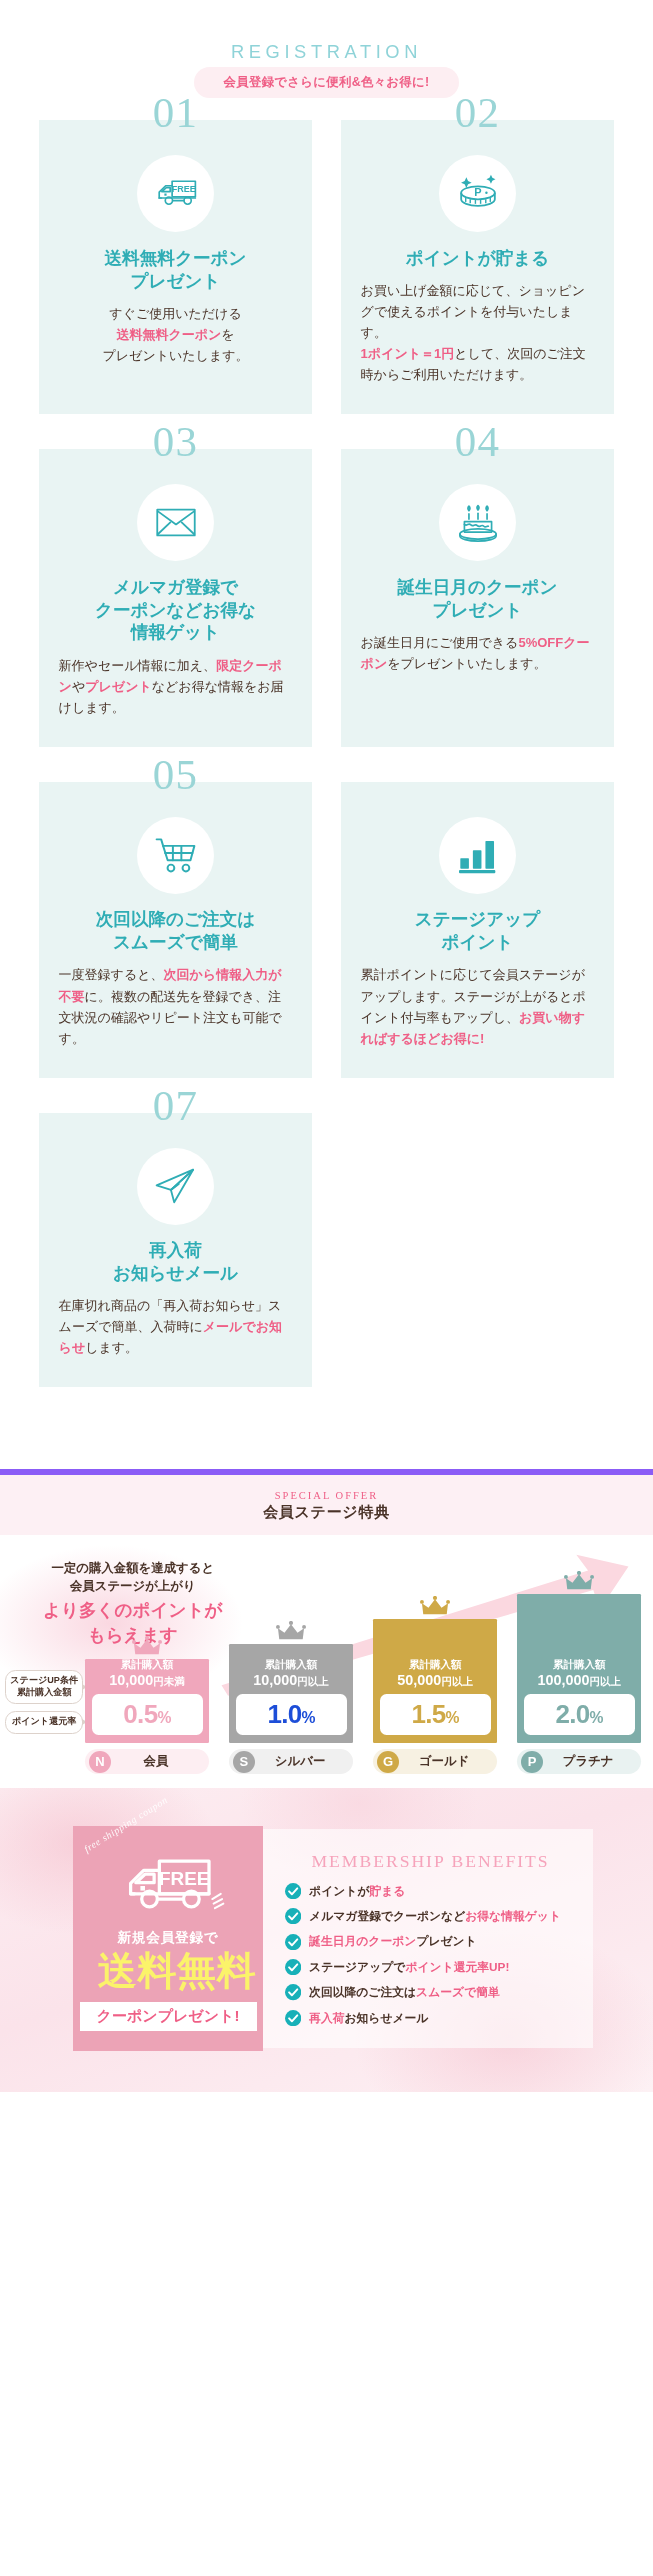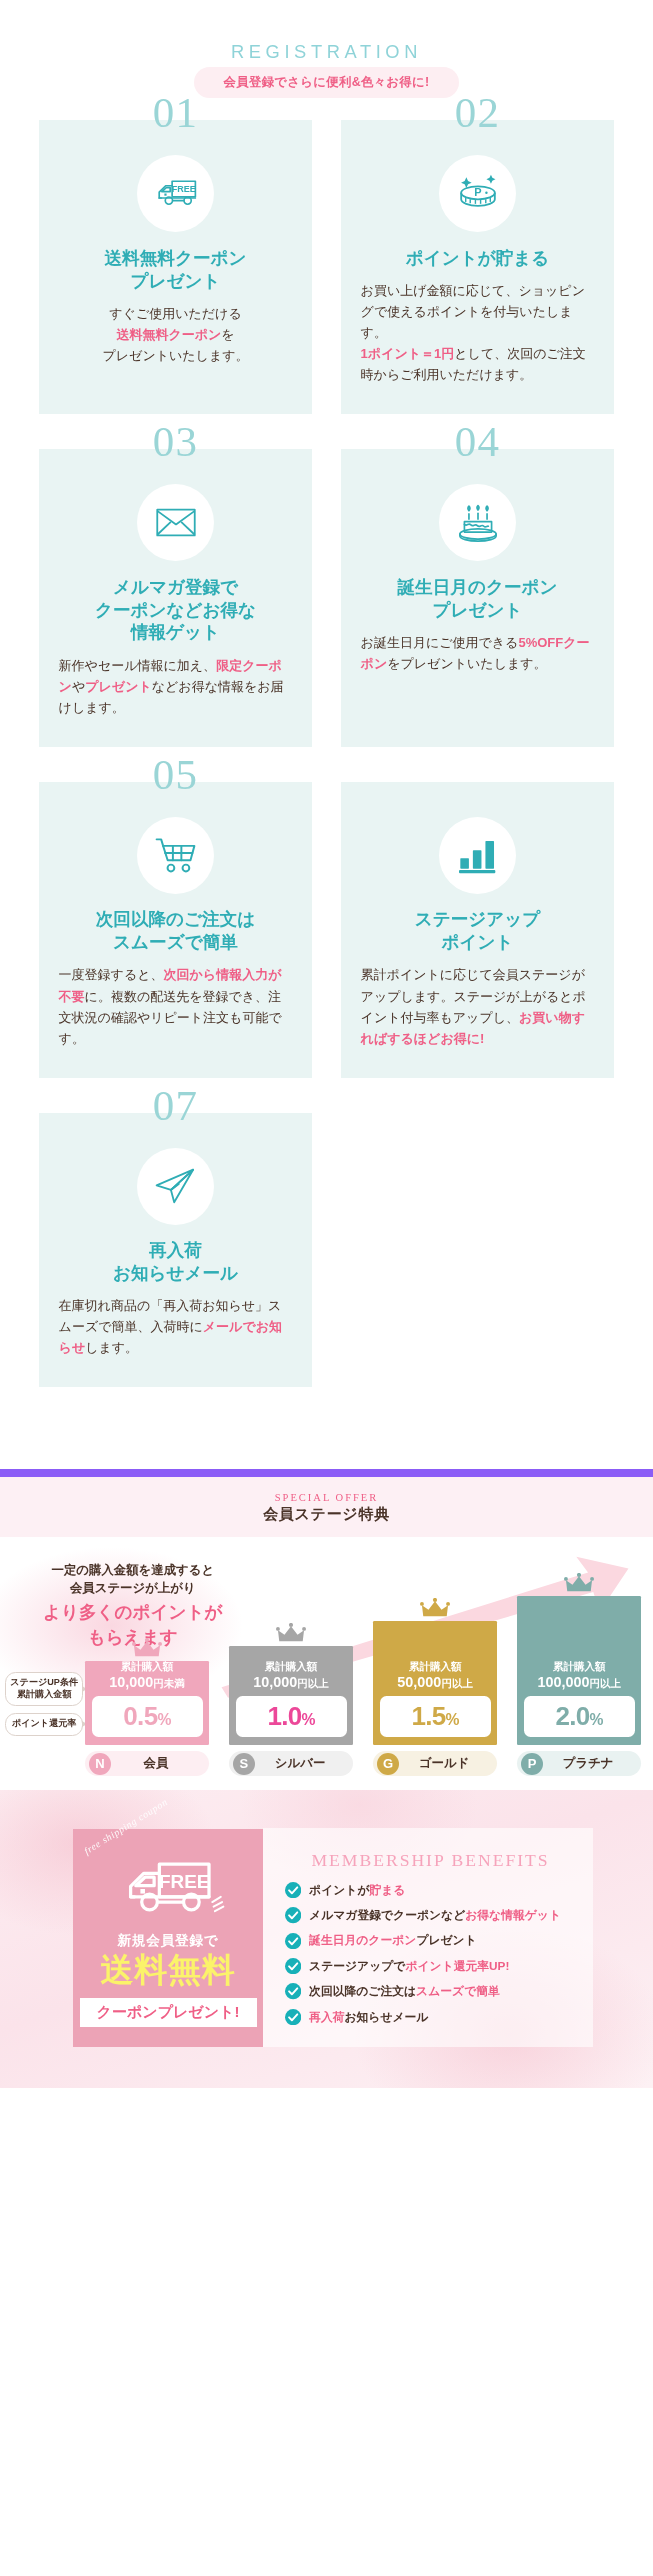--- a/index.html
+++ b/index.html
@@ -68,21 +68,21 @@
   .card-body.ctr{text-align:center;}
   .hl{color:#ef5f86;font-weight:700;}
 
   
   .card.solo{margin-right:auto;}
 
   .cards-spacer{height:56px;}
 
   
   .offer{
-    background:#fdf0f4;border-top:8px solid #8b5cf6;
+    background:#fdf0f4;border-top:6px solid #8b5cf6;
     text-align:center;padding:14.4px 0 13px;margin-top:26px;
   }
   .offer-eyebrow{
     font-family:"Liberation Serif","DejaVu Serif",serif;
     font-size:10.5px;letter-spacing:2px;color:#ef5f86;margin:0 0 2.6px;
   }
   .offer-title{font-size:15px;font-weight:700;color:#4a3328;margin:0;letter-spacing:0.7px;}
 
   
   .stage{
@@ -163,21 +163,21 @@
     position:relative;margin-left:39px;
   }
   .script{
     position:absolute;left:9.1px;top:18.3px;
     font-family:"Liberation Serif","DejaVu Serif",serif;
     font-style:italic;font-size:9.8px;color:#fff;
     transform:rotate(-32deg);transform-origin:left top;letter-spacing:0.7px;opacity:.95;
   }
   .truck-slot{margin:3.9px auto 9.1px;display:flex;justify-content:center;}
   .free-sub{font-size:13.7px;font-weight:700;letter-spacing:0.7px;margin:0 0 2.6px;}
-  .free-main{font-size:33px;font-weight:700;color:#fbf36a;letter-spacing:0.7px;line-height:1.1;margin:0 0 9.1px;}
+  .free-main{font-size:39px;font-weight:700;color:#fbf36a;letter-spacing:0.7px;line-height:1.1;margin:0 0 9.1px;text-align:right;}
   .free-cta{
     background:#fff;color:#ef5f86;font-size:15px;font-weight:700;
     padding:5.2px 3.9px;letter-spacing:0px;
   }
 
   .benefits{
     width:330px;background:rgba(255,255,255,.62);
     padding:22px 17px 22px 22px;box-sizing:border-box;margin-right:26px;
   }
   .benefits-title{
@@ -385,21 +385,21 @@
         <path d="M5 28 L3 11 L13 18 L23 5 L33 18 L43 11 L41 28 Z" fill="#a6a6a6"></path>
         <circle cx="3" cy="9" r="3" fill="#a6a6a6"></circle>
             <circle cx="23" cy="3" r="3.2" fill="#a6a6a6"></circle>
             <circle cx="43" cy="9" r="3" fill="#a6a6a6"></circle>
      </svg>
      <div class="bar" style="background:#a6a6a6;height:99px">
        <div class="bar-cap">
          累計購入額
          <span class="amt">10,000<small>円以上</small></span>
        </div>
-       <div class="rate-box" style="color:#ec4899">1.0<span>%</span></div>
+       <div class="rate-box" style="color:#1d4ed8">1.0<span>%</span></div>
      </div>
      <div class="stage-label" style="background:#f0f0f0">
         <span class="badge" style="background:#a6a6a6">S</span>
         <span class="nm">シルバー</span>
      </div>
         </div>
         <div class="col">
           <svg class="crown" width="30" height="19.6" viewBox="0 0 46 30">
         <path d="M5 28 L3 11 L13 18 L23 5 L33 18 L43 11 L41 28 Z" fill="#cfa947"></path>
         <circle cx="3" cy="9" r="3" fill="#cfa947"></circle>

